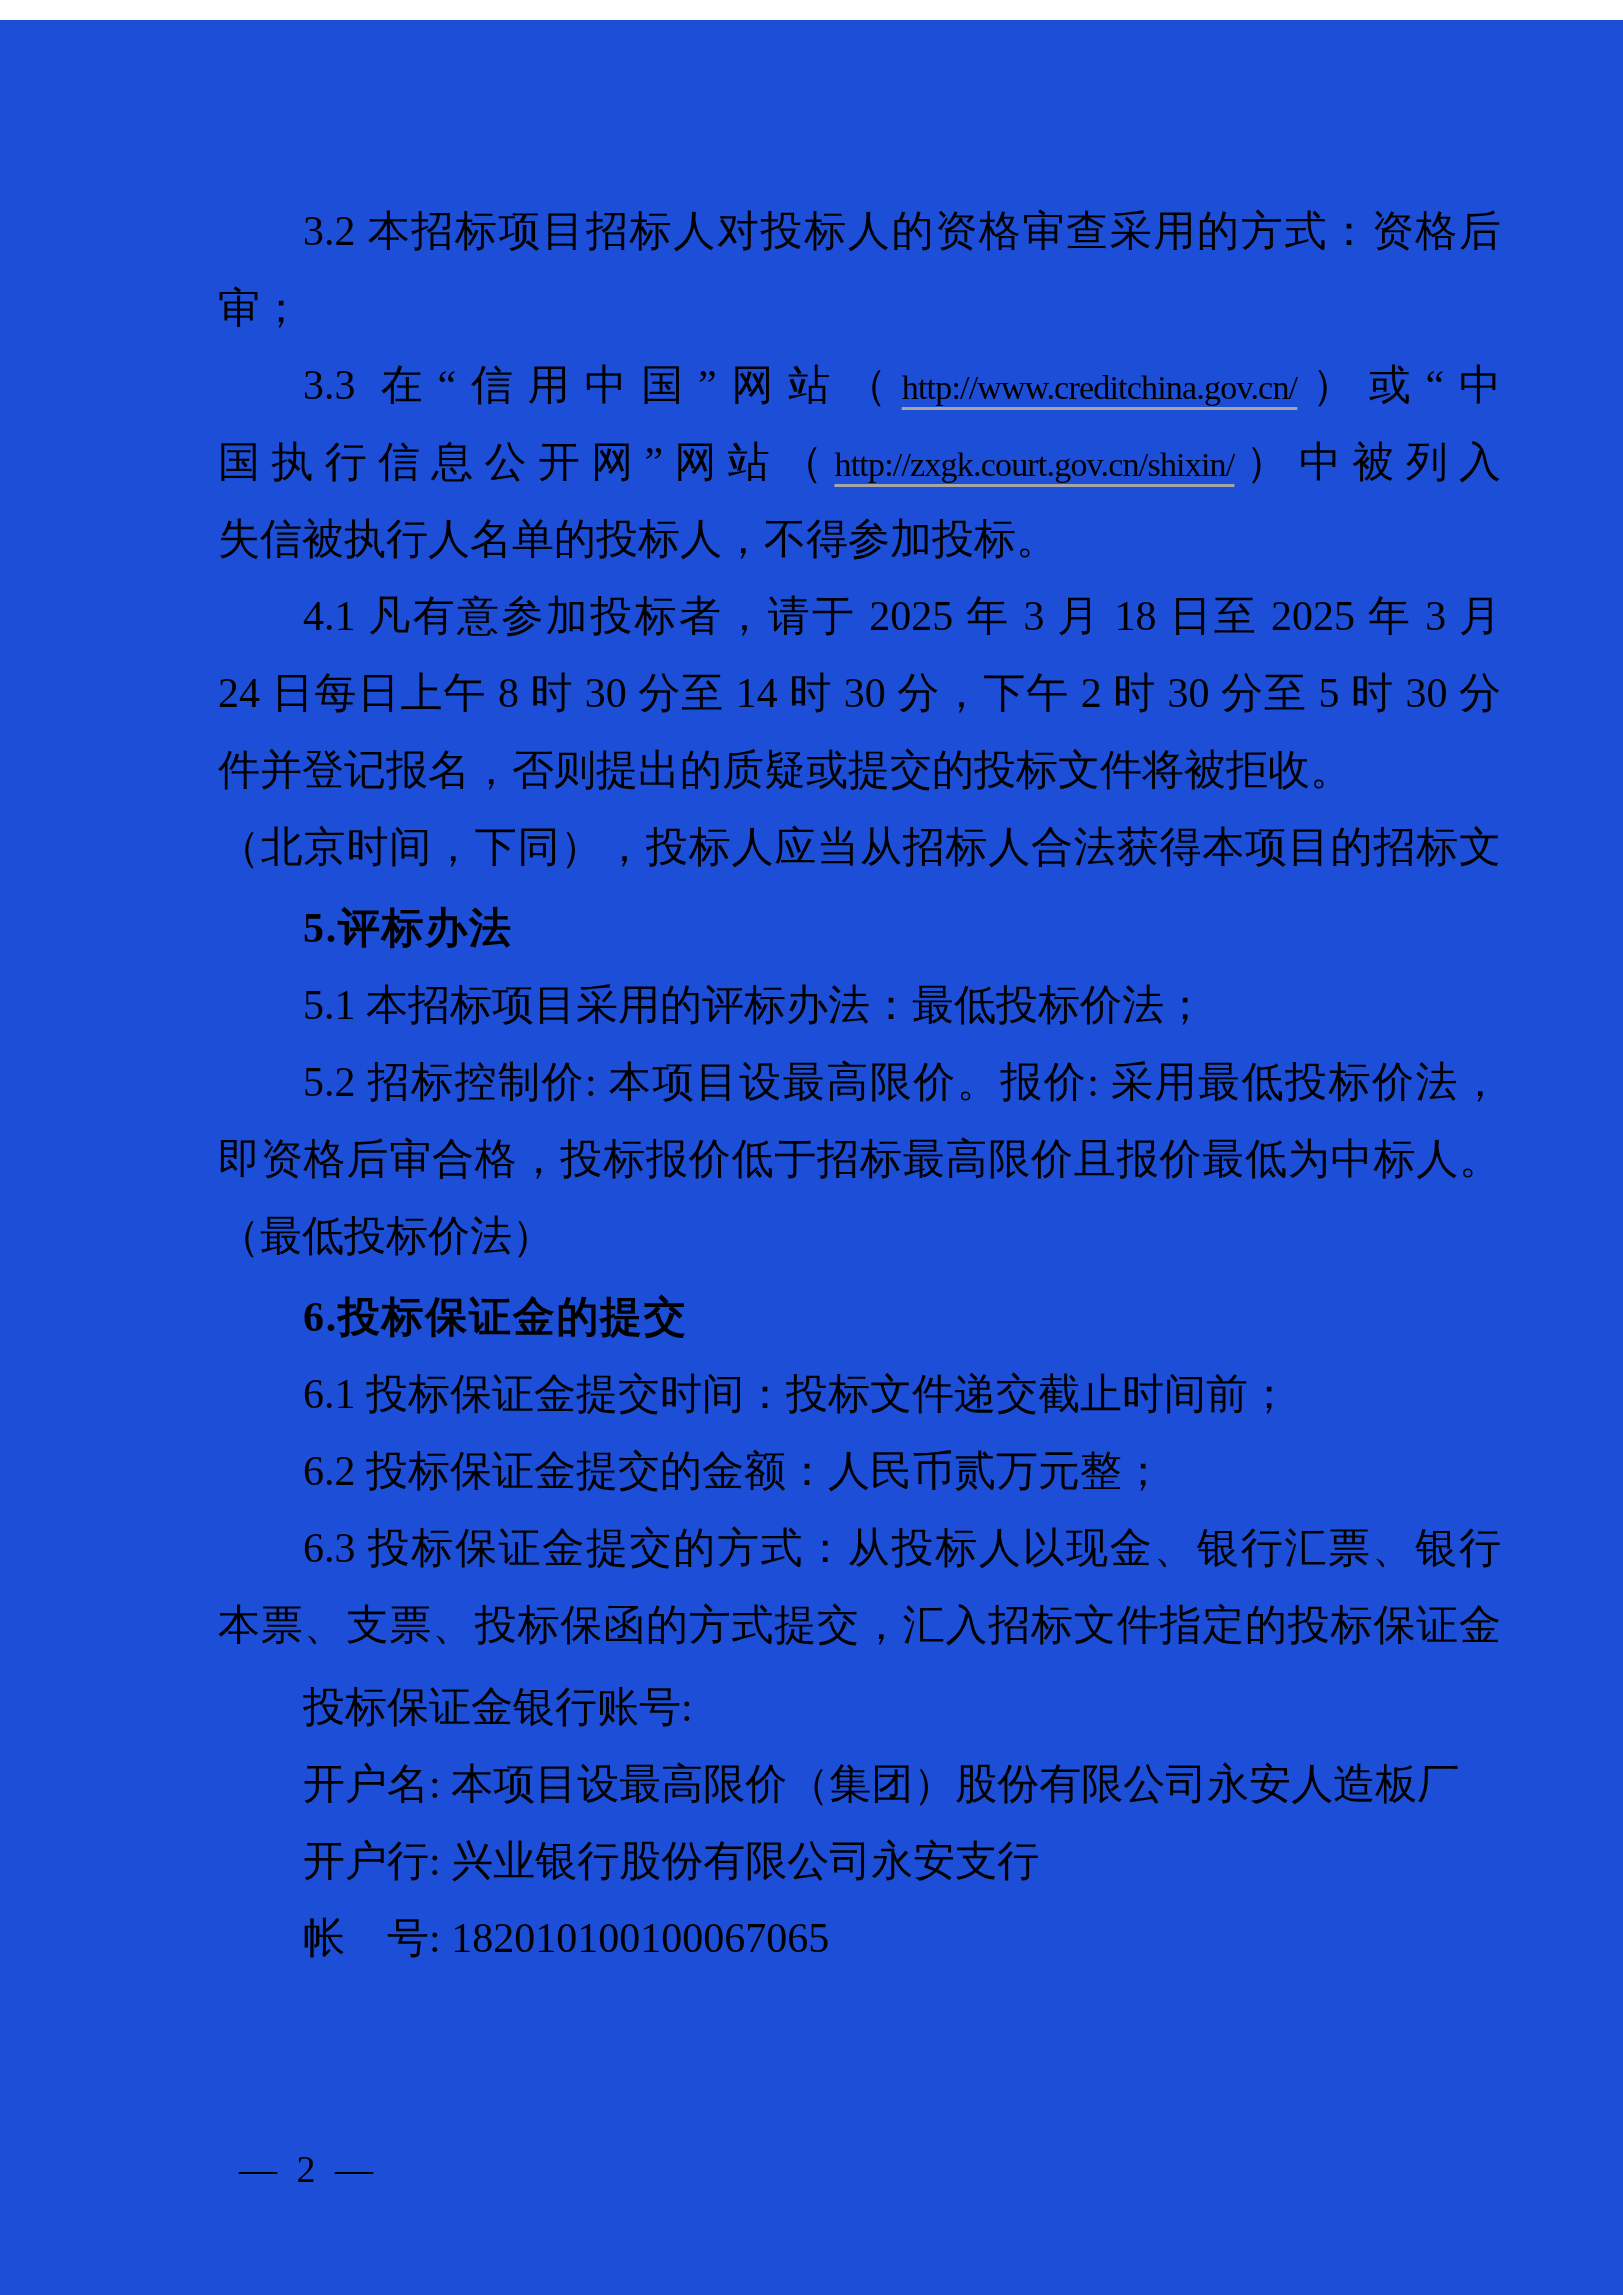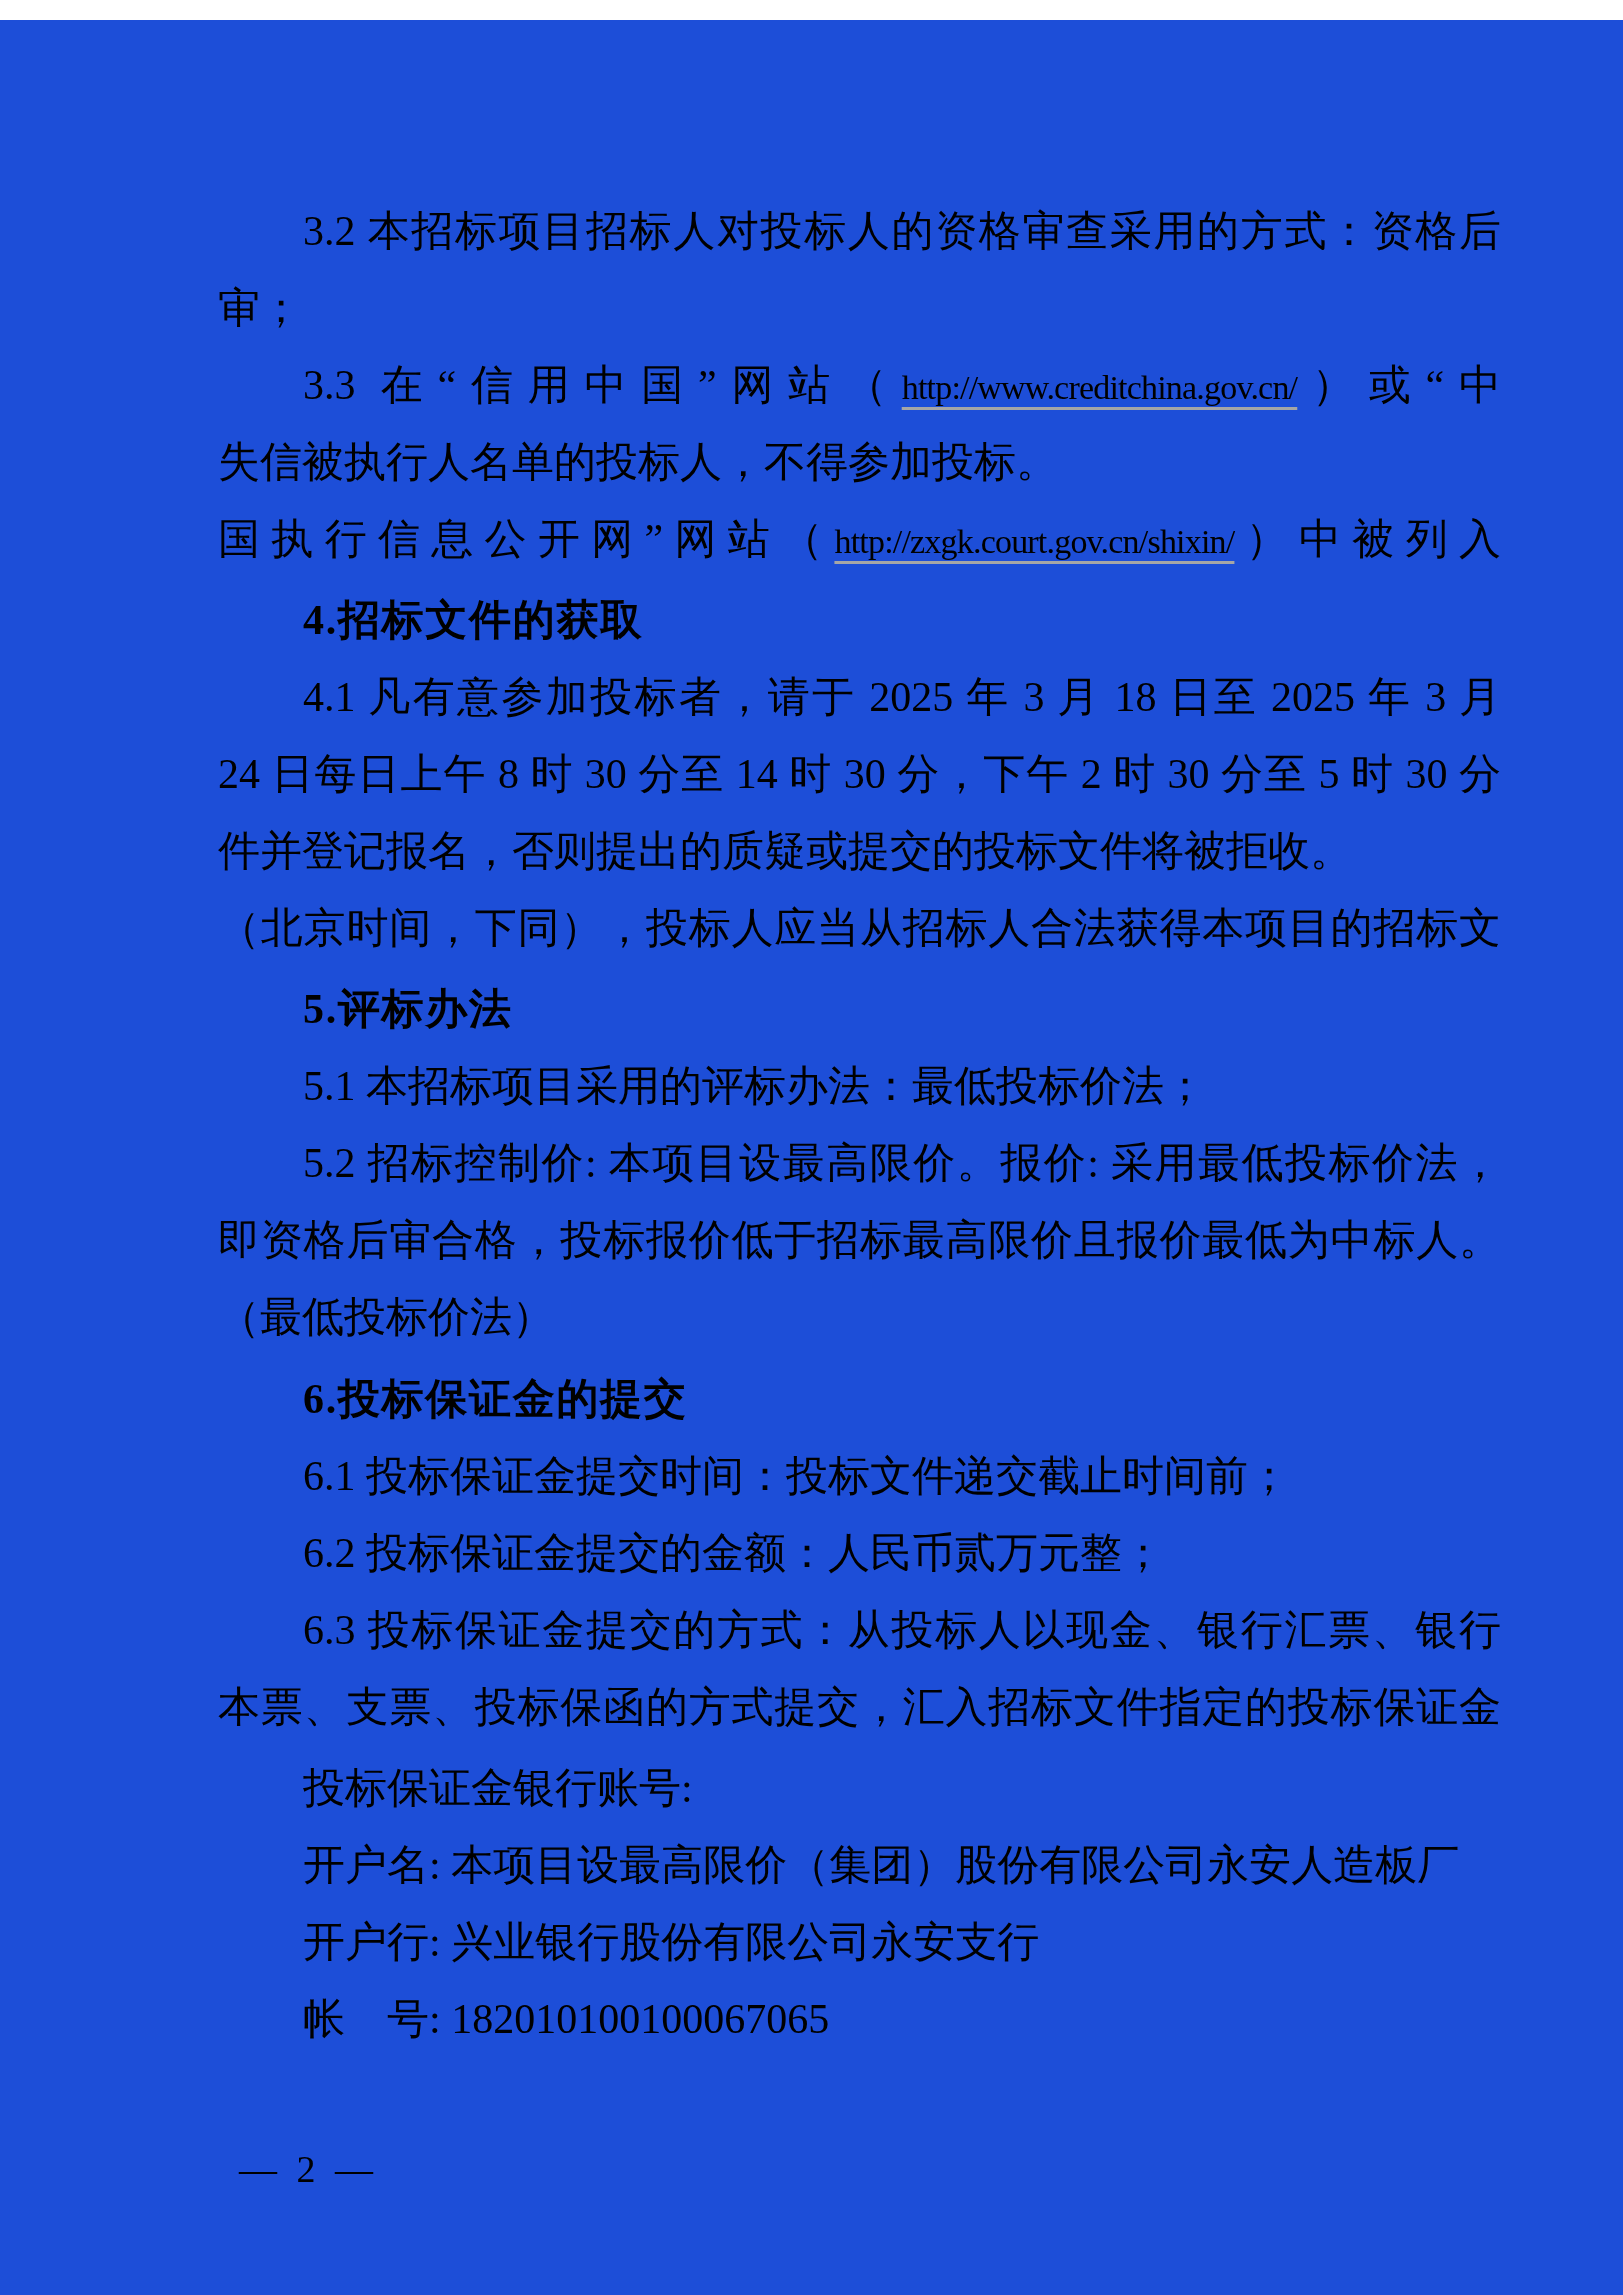--- a/index.html
+++ b/index.html
@@ -68,24 +68,23 @@
 </head>
 <body>
 
 <div class="page">
   <div class="doc">
 
     <div class="line j indent"><span>3.2 本招标项目招标人对投标人的资格审查采用的方式：资格后</span></div>
     <div class="line"><span>审；</span></div>
 
     <div class="line j indent"><span>3.3 在“信用中国”网站（</span><span class="url">http://www.creditchina.gov.cn/</span><span>）或“中</span></div>
+    <div class="line j"><span>国执行信息公开网”网站（</span><span class="url">http://zxgk.court.gov.cn/shixin/</span><span>）中被列入</span></div>
     <div class="line"><span>失信被执行人名单的投标人，不得参加投标。</span></div>
-    <div class="line j"><span>国执行信息公开网”网站（</span><span class="url">http://zxgk.court.gov.cn/shixin/</span><span>）中被列入</span></div>
 
-    <div class="line bold indent mt"><span>4.招标文件的获取</span></div>
     <div class="line j indent"><span>4.1 凡有意参加投标者，请于 2025 年 3 月 18 日至 2025 年 3 月</span></div>
     <div class="line j"><span>24 日每日上午 8 时 30 分至 14 时 30 分，下午 2 时 30 分至 5 时 30 分</span></div>
     <div class="line"><span>件并登记报名，否则提出的质疑或提交的投标文件将被拒收。</span></div>
     <div class="line j"><span>（北京时间，下同），投标人应当从招标人合法获得本项目的招标文</span></div>
 
     <div class="line bold indent mt"><span>5.评标办法</span></div>
     <div class="line indent"><span>5.1 本招标项目采用的评标办法：最低投标价法；</span></div>
     <div class="line j indent"><span>5.2 招标控制价: 本项目设最高限价。报价: 采用最低投标价法，</span></div>
     <div class="line j"><span>即资格后审合格，投标报价低于招标最高限价且报价最低为中标人。</span></div>
     <div class="line"><span>（最低投标价法）</span></div>

